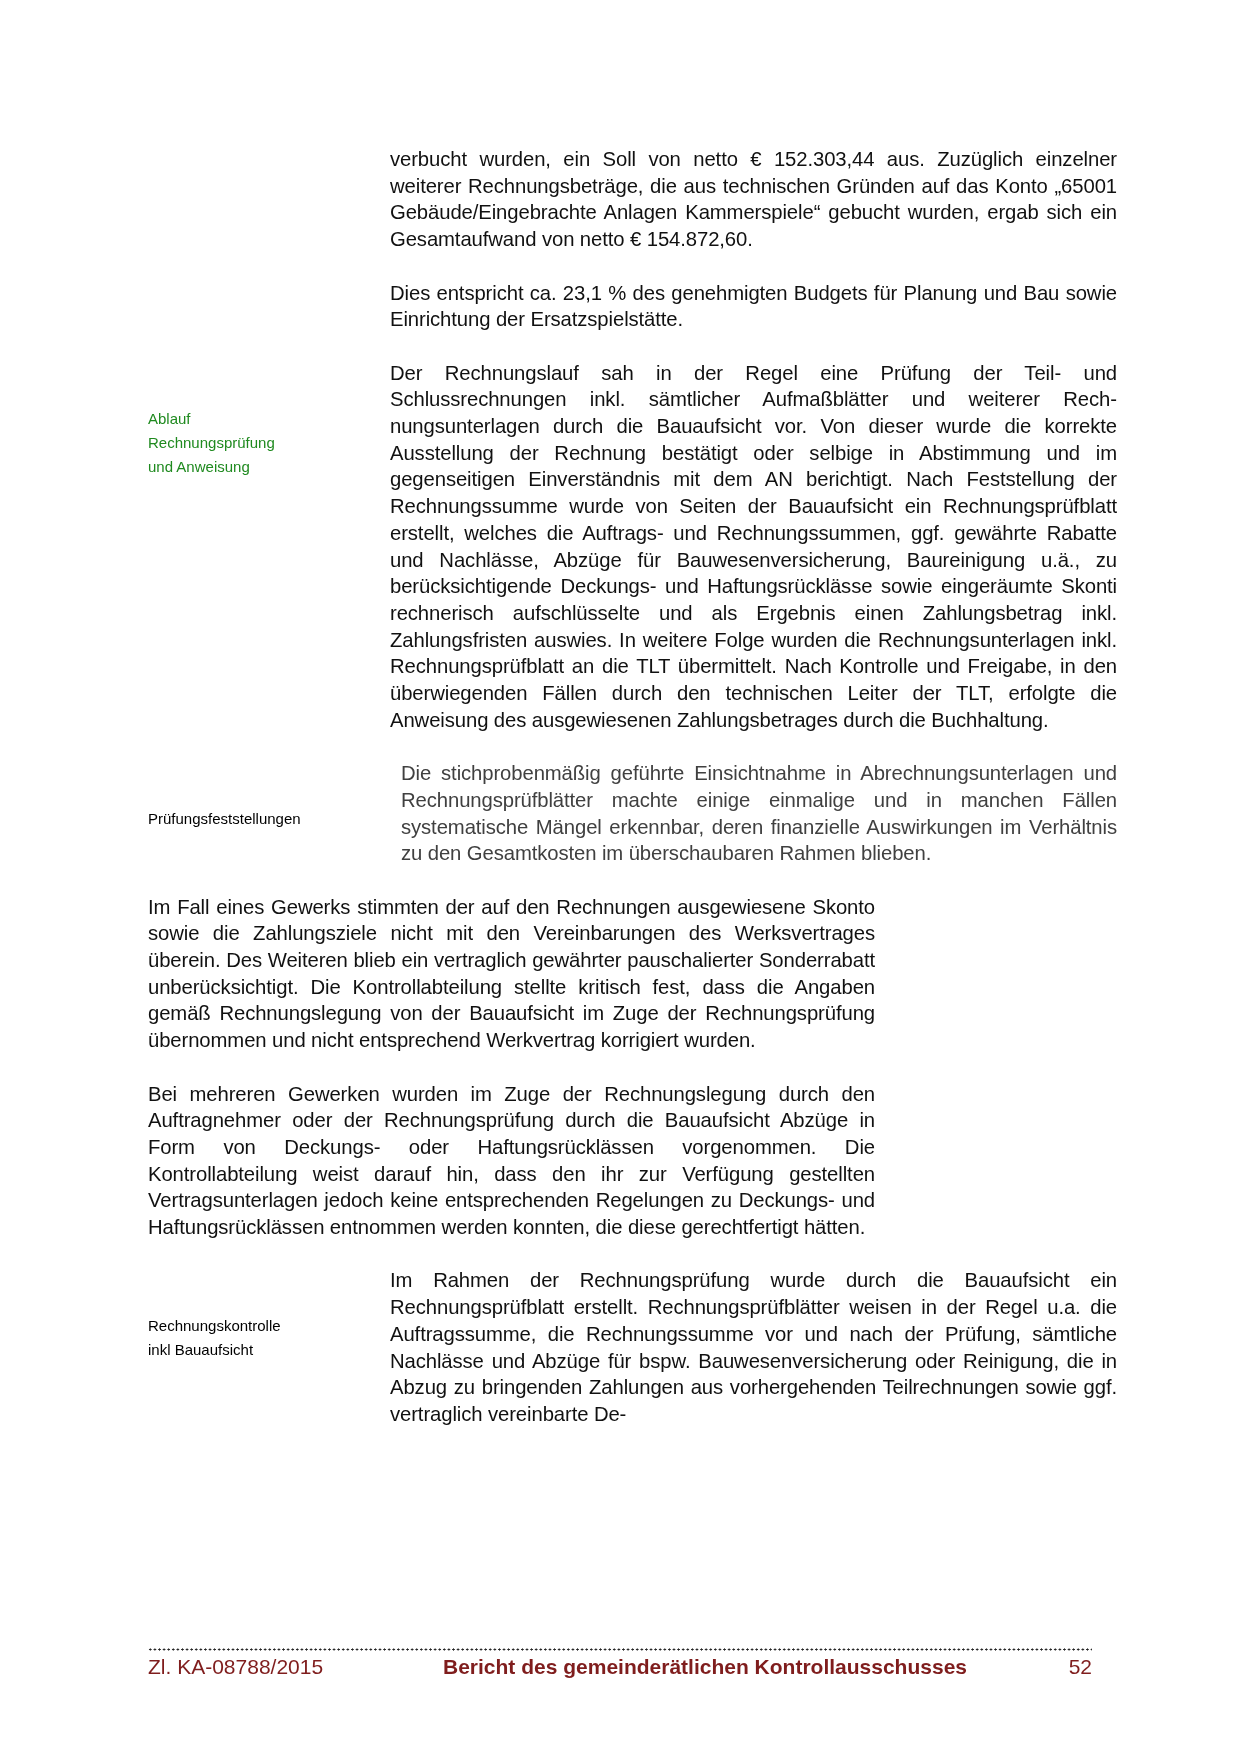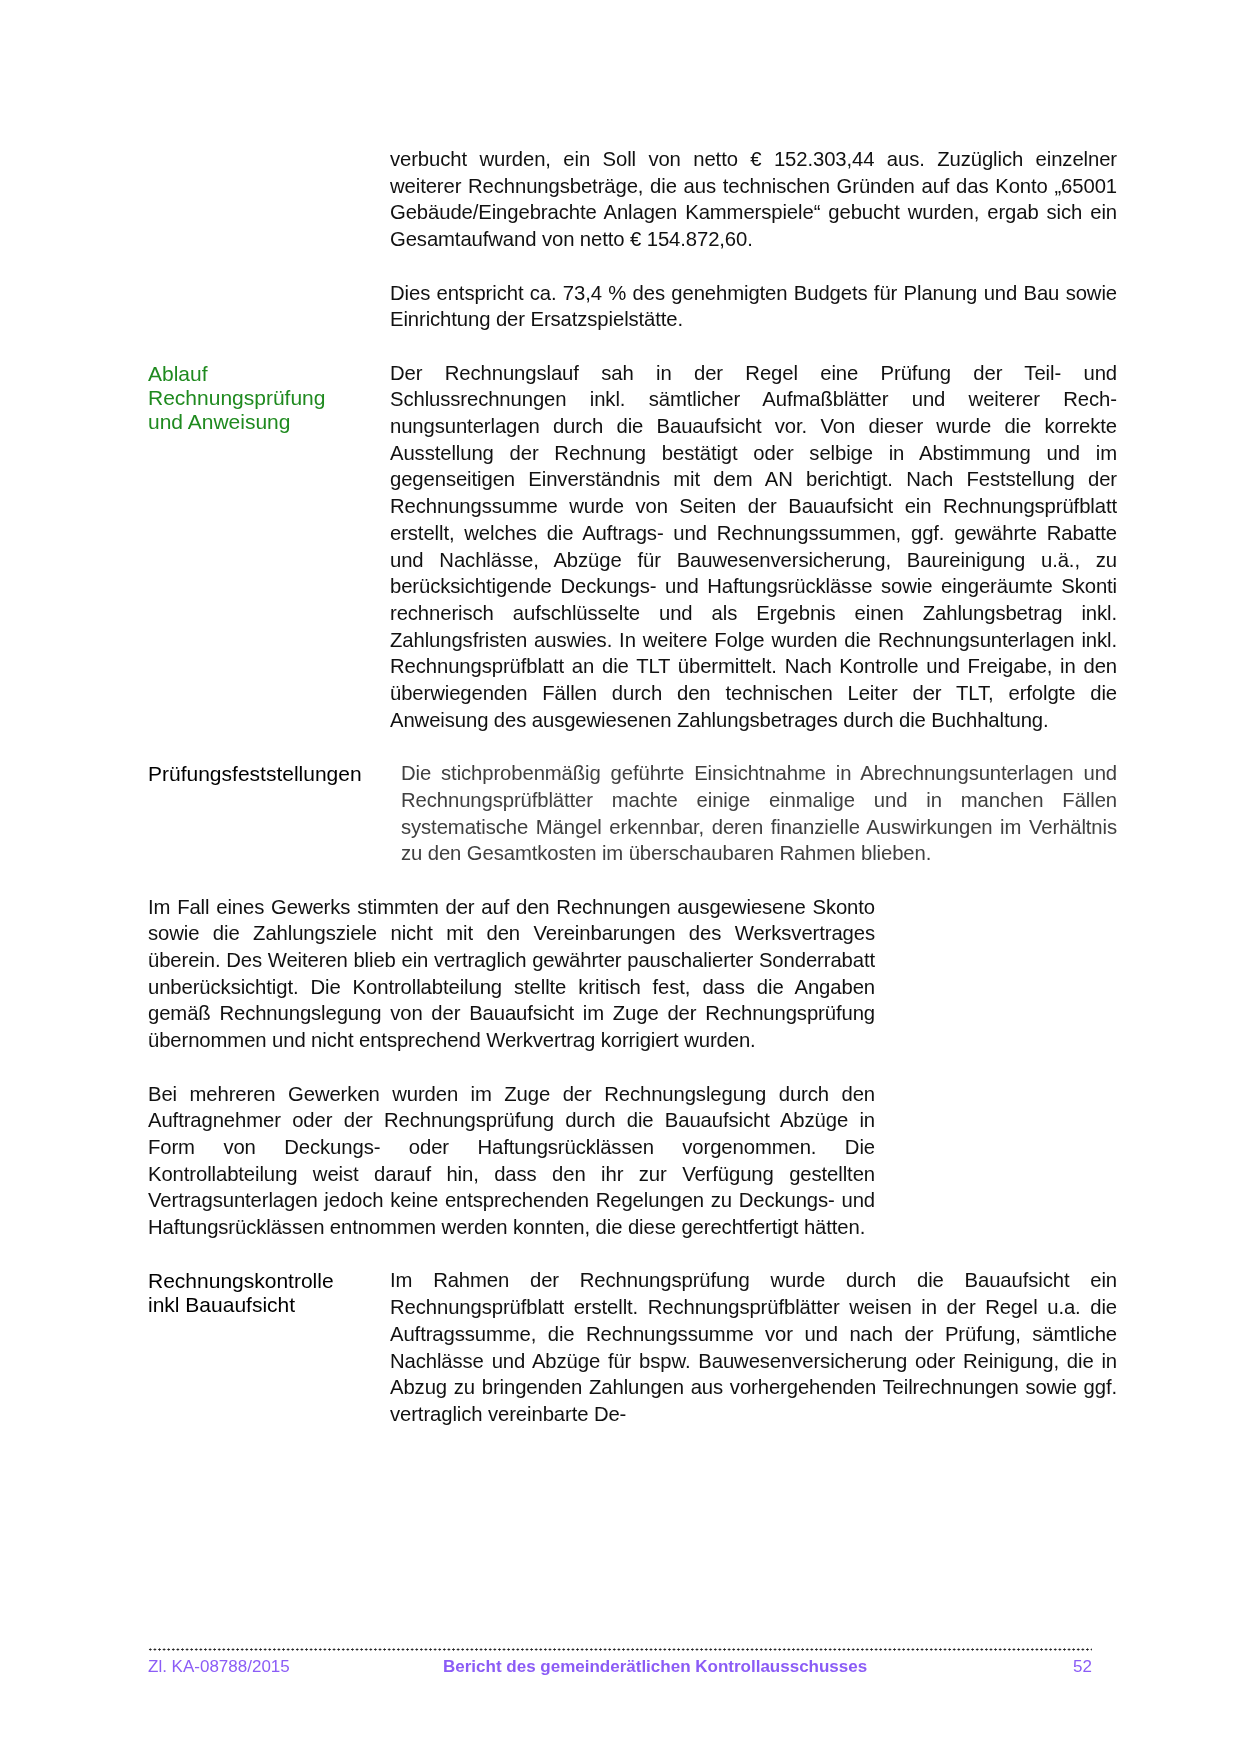--- a/index.html
+++ b/index.html
@@ -7,51 +7,51 @@
     width: 1240px; height: 1755px; position: relative; overflow: hidden;
     font-family: "Liberation Sans", sans-serif; color: #111111;
   }
   .page { position: absolute; left: 0; top: 0; width: 1240px; height: 1285px; }
   .content {
     position: absolute; left: 148px; top: 146px; width: 970px;
   }
   .row { display: flex; align-items: flex-start; }
   .label {
     width: 242px; flex: 0 0 242px; color: #1f8a1f;
-    font-size: 21px; line-height: 24px; padding-top: 2px;
+    font-size: 15px; line-height: 24px; padding-top: 2px; margin-top: 45px;
   }
   .body { width: 727px; flex: 0 0 727px; }
   .para {
     margin: 0 0 26.7px 0; font-size: 20.3px; line-height: 26.7px;
     text-align: justify; hyphens: manual; letter-spacing: -0.1px;
   }
   .footer-rule {
     position: absolute; left: 148px; top: 1648px; width: 944px; height: 3px;
     background-image: radial-gradient(circle, #222 0.9px, transparent 1.2px);
     background-size: 4.6px 3px; background-repeat: repeat-x;
   }
   .footer {
     position: absolute; left: 148px; top: 1656px; width: 944px; height: 24px;
-    font-size: 17px; line-height: 22px; color: #8b5cf6;
+    font-size: 21px; line-height: 22px; color: #7f1d1d;
   }
   .footer .left { position: absolute; left: 0; top: 0; }
   .footer .center { position: absolute; left: 295px; top: 0; font-weight: bold; }
   .footer .right { position: absolute; right: 0; top: 0; }
 </style>
 </head>
 <body>
 
 <div class="page">
   <div class="content">
 
     <div class="row">
       <div class="label" style="color: rgb(31, 138, 31);"></div>
       <div class="body">
         <p class="para" style="color: rgb(17, 17, 17);">verbucht wurden, ein Soll von netto € 152.303,44 aus. Zuzüglich ein­zelner weiterer Rechnungsbeträge, die aus technischen Gründen auf das Konto „65001 Gebäude/Eingebrachte Anlagen Kammerspiele“ ge­bucht wurden, ergab sich ein Gesamtaufwand von netto € 154.872,60.</p>
-        <p class="para" style="color: rgb(17, 17, 17);">Dies entspricht ca. 73,4 % des genehmigten Budgets für Planung und Bau sowie Einrichtung der Ersatzspielstätte.</p>
+        <p class="para" style="color: rgb(17, 17, 17);">Dies entspricht ca. 23,1 % des genehmigten Budgets für Planung und Bau sowie Einrichtung der Ersatzspielstätte.</p>
       </div>
     </div>
 
     <div class="row">
       <div class="label" style="color: rgb(31, 138, 31);">
         <div>Ablauf</div>
         <div>Rechnungsprüfung</div>
         <div>und Anweisung</div>
       </div>
       <div class="body">

